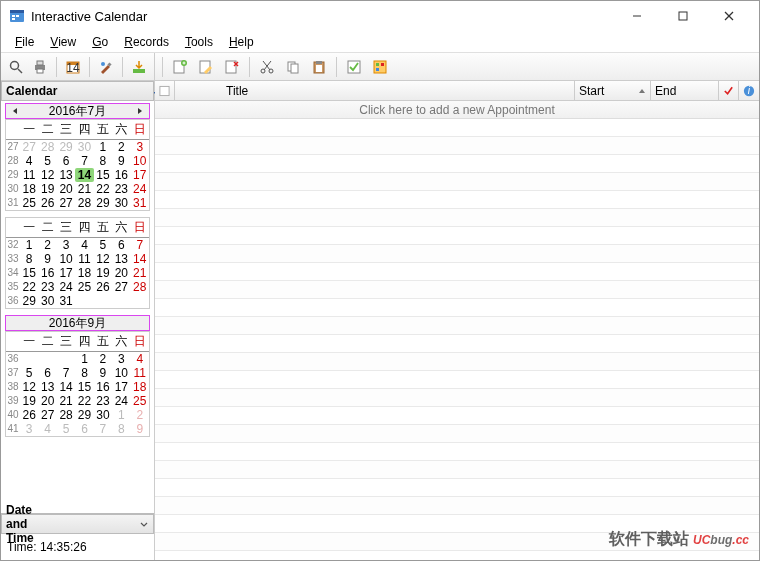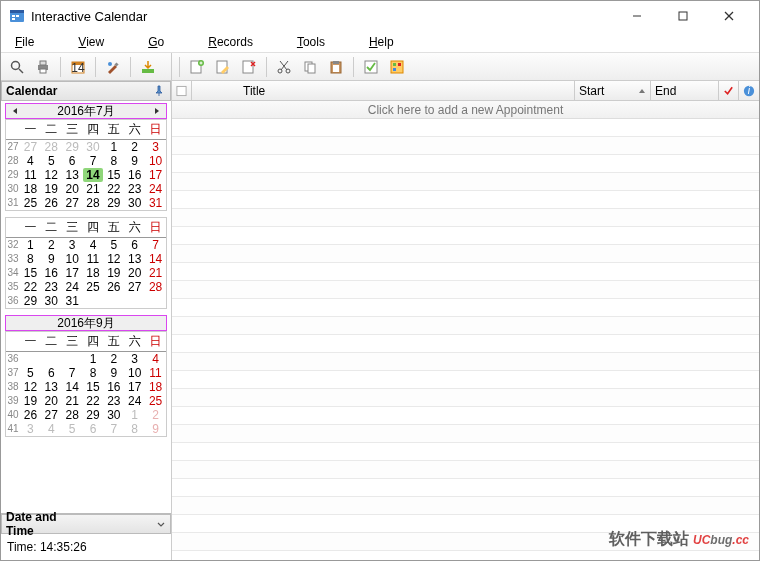--- a/index.html
+++ b/index.html
@@ -7,27 +7,27 @@
 
 
 .titlebar { height: 30px; display: flex; align-items: center; padding: 4px 8px; background: #fff; }
 .titlebar .icon-app { width: 16px; height: 16px; margin-right: 6px; }
 .titlebar .title { flex: 1; font-size: 13px; }
 .titlebar .winbtns { display: flex; gap: 2px; }
 .titlebar .winbtn { width: 44px; height: 28px; display: flex; align-items: center; justify-content: center; }
 .titlebar .winbtn svg { width: 10px; height: 10px; }
 
 
-.menubar { height: 22px; display: flex; align-items: center; padding: 0 6px; border-bottom: 1px solid #e0e0e0; gap: 28px; }
+.menubar { height: 22px; display: flex; align-items: center; padding: 0 6px; border-bottom: 1px solid #e0e0e0; }
 .menubar .menu-item { padding: 3px 8px; cursor: default; }
 .menubar .menu-item u { text-decoration: underline; }
 
 
 .body { display: flex; height: calc(100% - 30px - 22px); }
-.leftpane { width: 171px; display: flex; flex-direction: column; border-right: 1px solid #ccc; }
+.leftpane { width: 154px; display: flex; flex-direction: column; border-right: 1px solid #ccc; }
 .rightpane { flex: 1; display: flex; flex-direction: column; }
 
 
 .toolbar { height: 28px; background: linear-gradient(#fdfdfd,#eee); border-bottom: 1px solid #ccc; display: flex; align-items: center; padding: 0 4px; gap: 2px; }
 .toolbtn { width: 24px; height: 22px; display: flex; align-items: center; justify-content: center; border: 1px solid transparent; border-radius: 2px; }
 .tbsep { width: 1px; height: 20px; background: #ccc; margin: 0 3px; }
 
 
 .panelhdr { height: 20px; background: linear-gradient(#f4f4f4,#e4e4e4); border: 1px solid #bbb; display: flex; align-items: center; padding: 0 4px; font-weight: bold; font-size: 11px; gap: 47px; }
 .panelhdr .spacer { flex: 1; }

